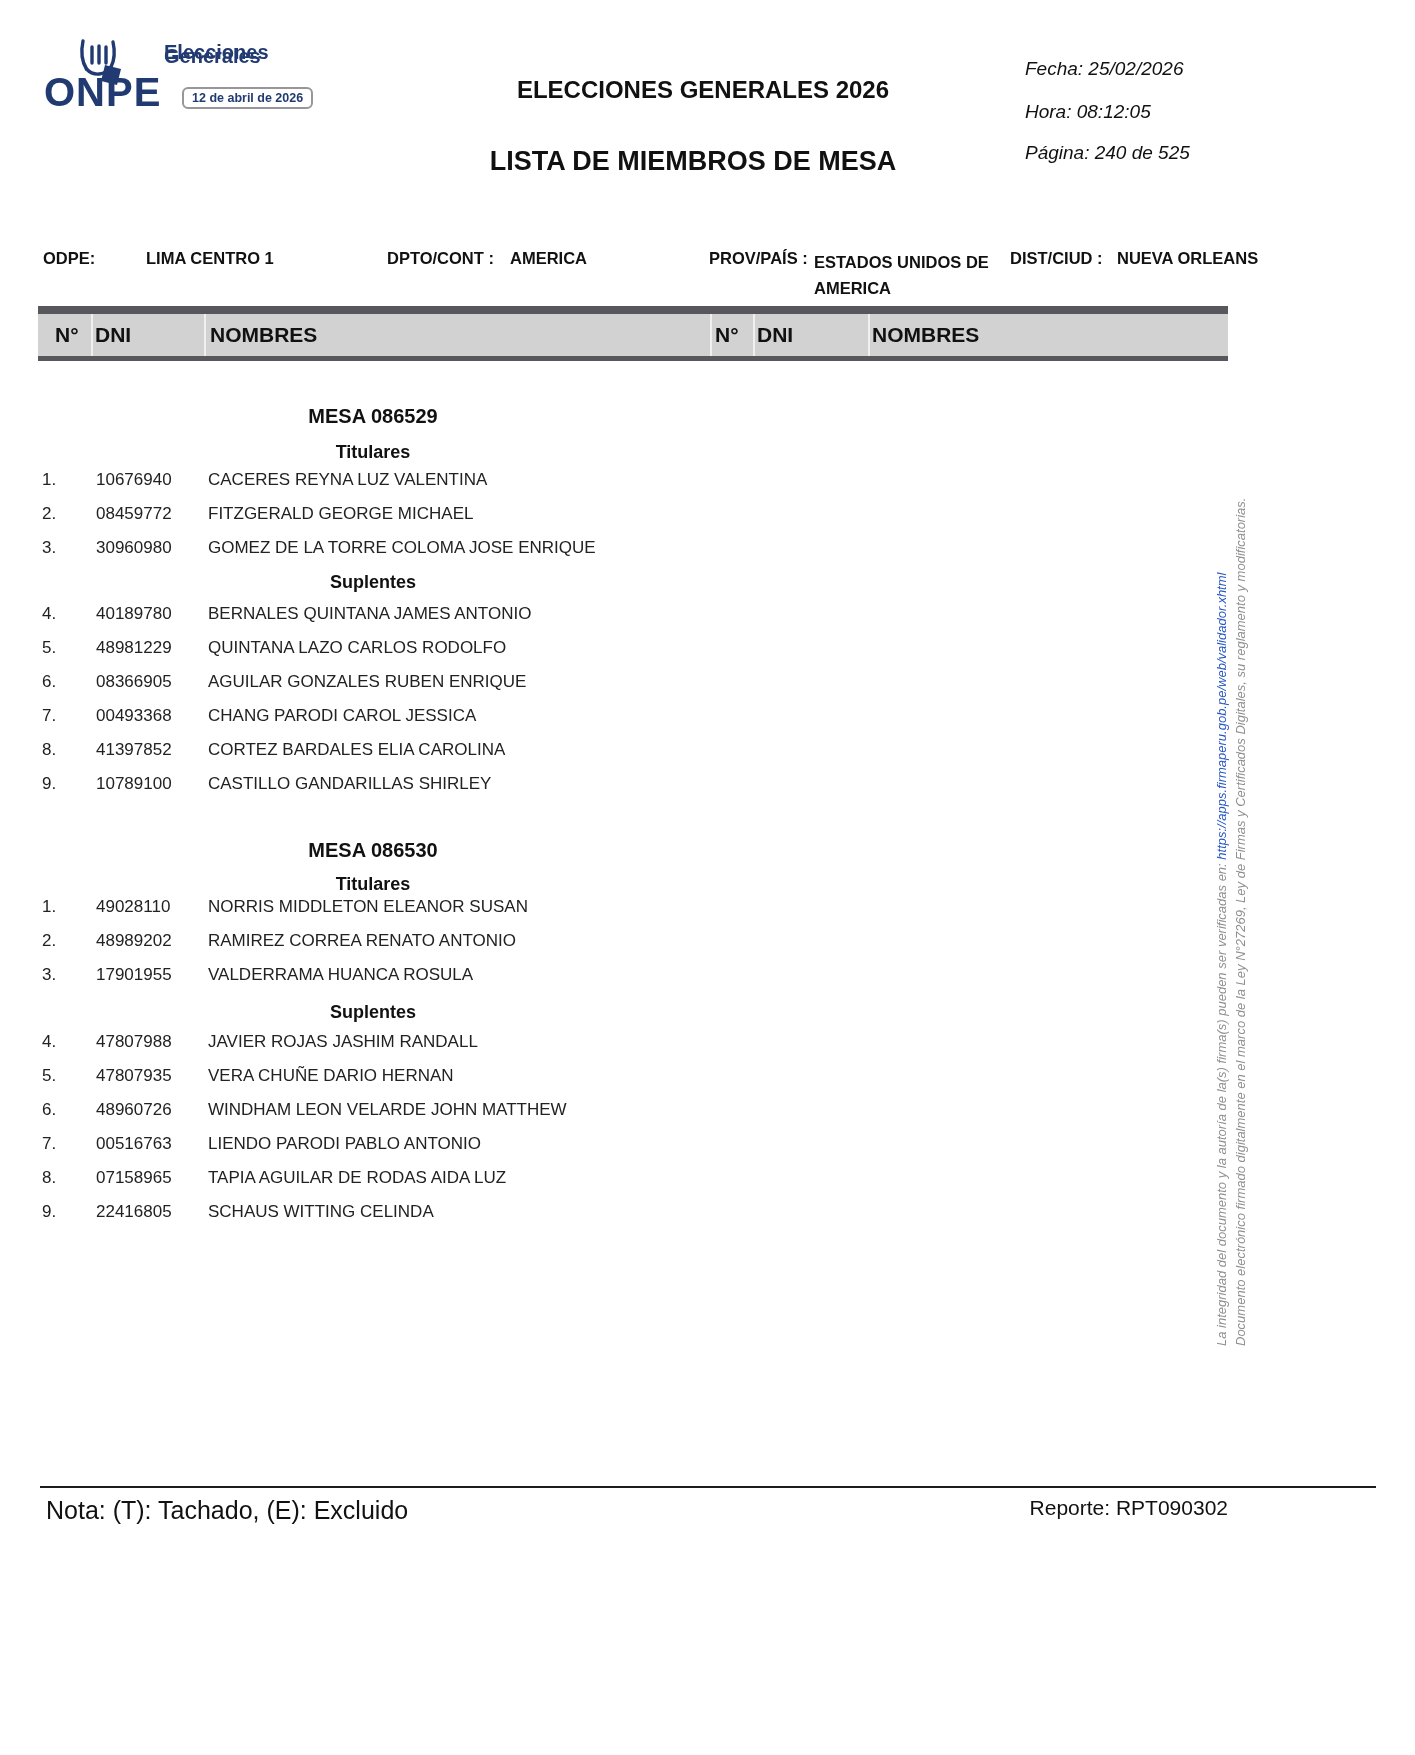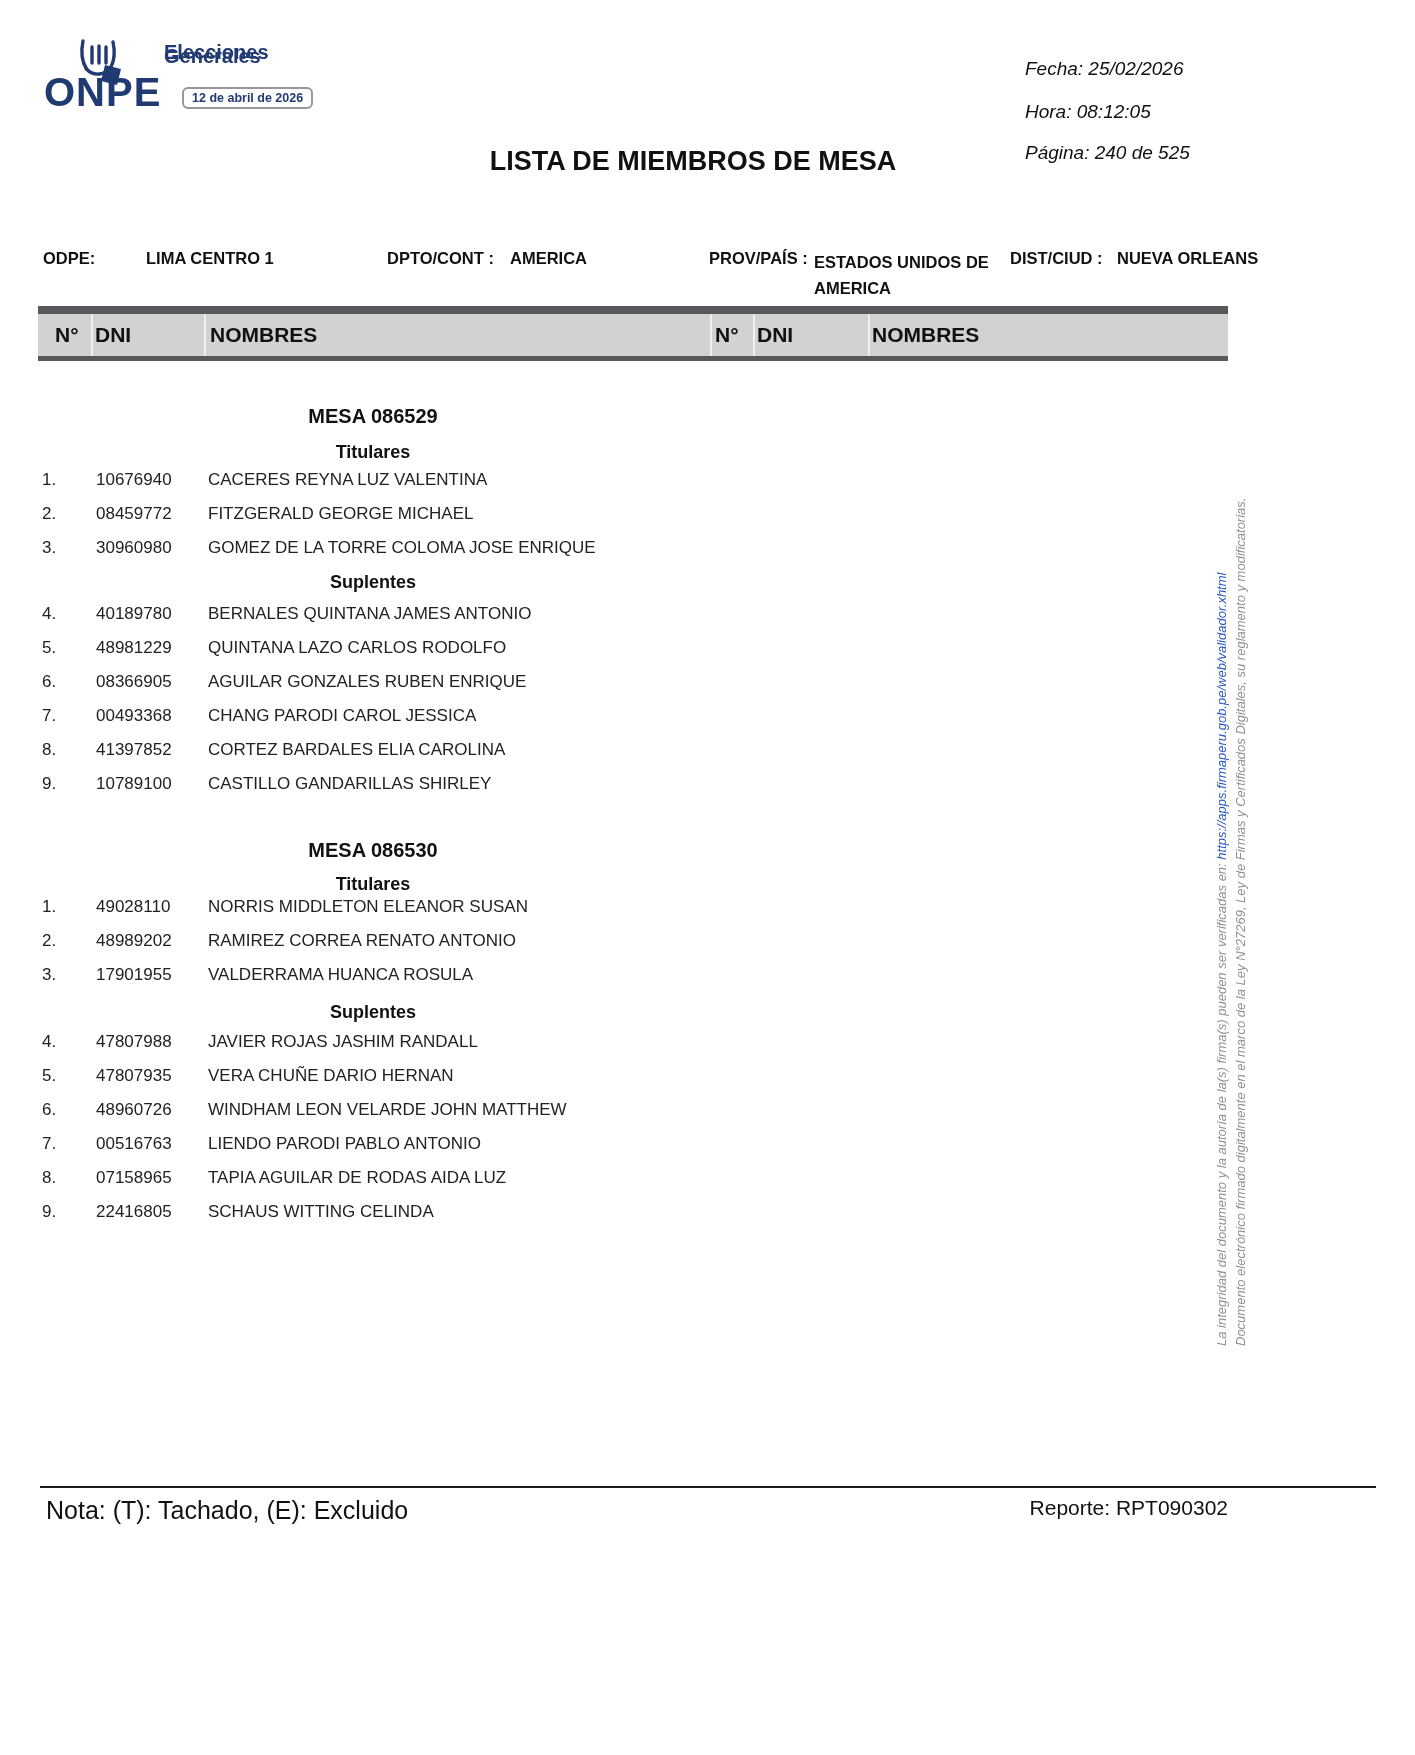--- a/index.html
+++ b/index.html
@@ -70,20 +70,21 @@
       <path d="M39 4 C41 13 41 21 37 29"></path>
       <path d="M12.5 31 C20 39 31 37 37 29"></path>
     </g>
     <path d="M31 27 L47 31 L43 47 L27 43 Z" fill="#223a72"></path>
   </svg>
   <div class="onpe">ONPE</div>
   <div class="logoline ll1">Elecciones</div>
   <div class="logoline ll2">Generales</div>
   <div class="badge">12 de abril de 2026</div>
 
+  <div class="title">ELECCIONES GENERALES 2026</div>
   <div class="subtitle">LISTA DE MIEMBROS DE MESA</div>
 
   <div class="meta m1">Fecha: 25/02/2026</div>
   <div class="meta m2">Hora: 08:12:05</div>
   <div class="meta m3">Página: 240 de 525</div>
 
   <span class="loc" style="left:43px">ODPE:</span>
   <span class="loc" style="left:146px">LIMA CENTRO 1</span>
   <span class="loc" style="left:387px">DPTO/CONT :</span>
   <span class="loc" style="left:510px">AMERICA</span>

